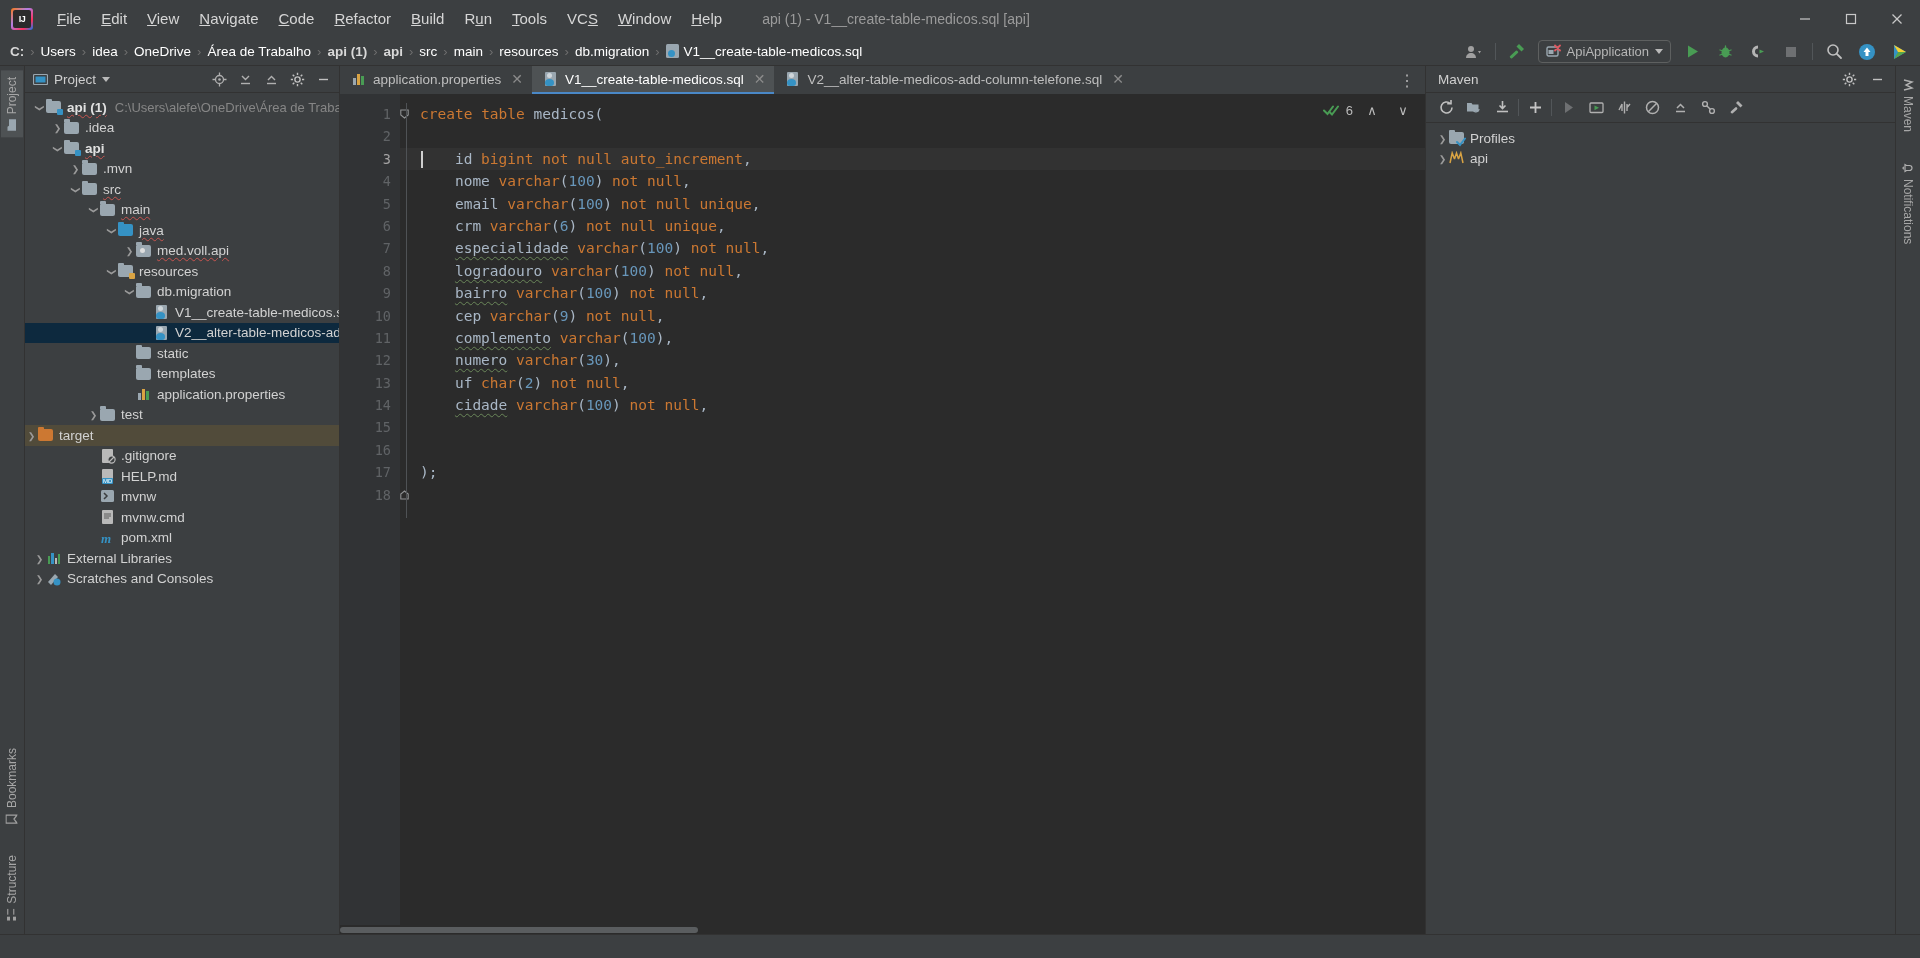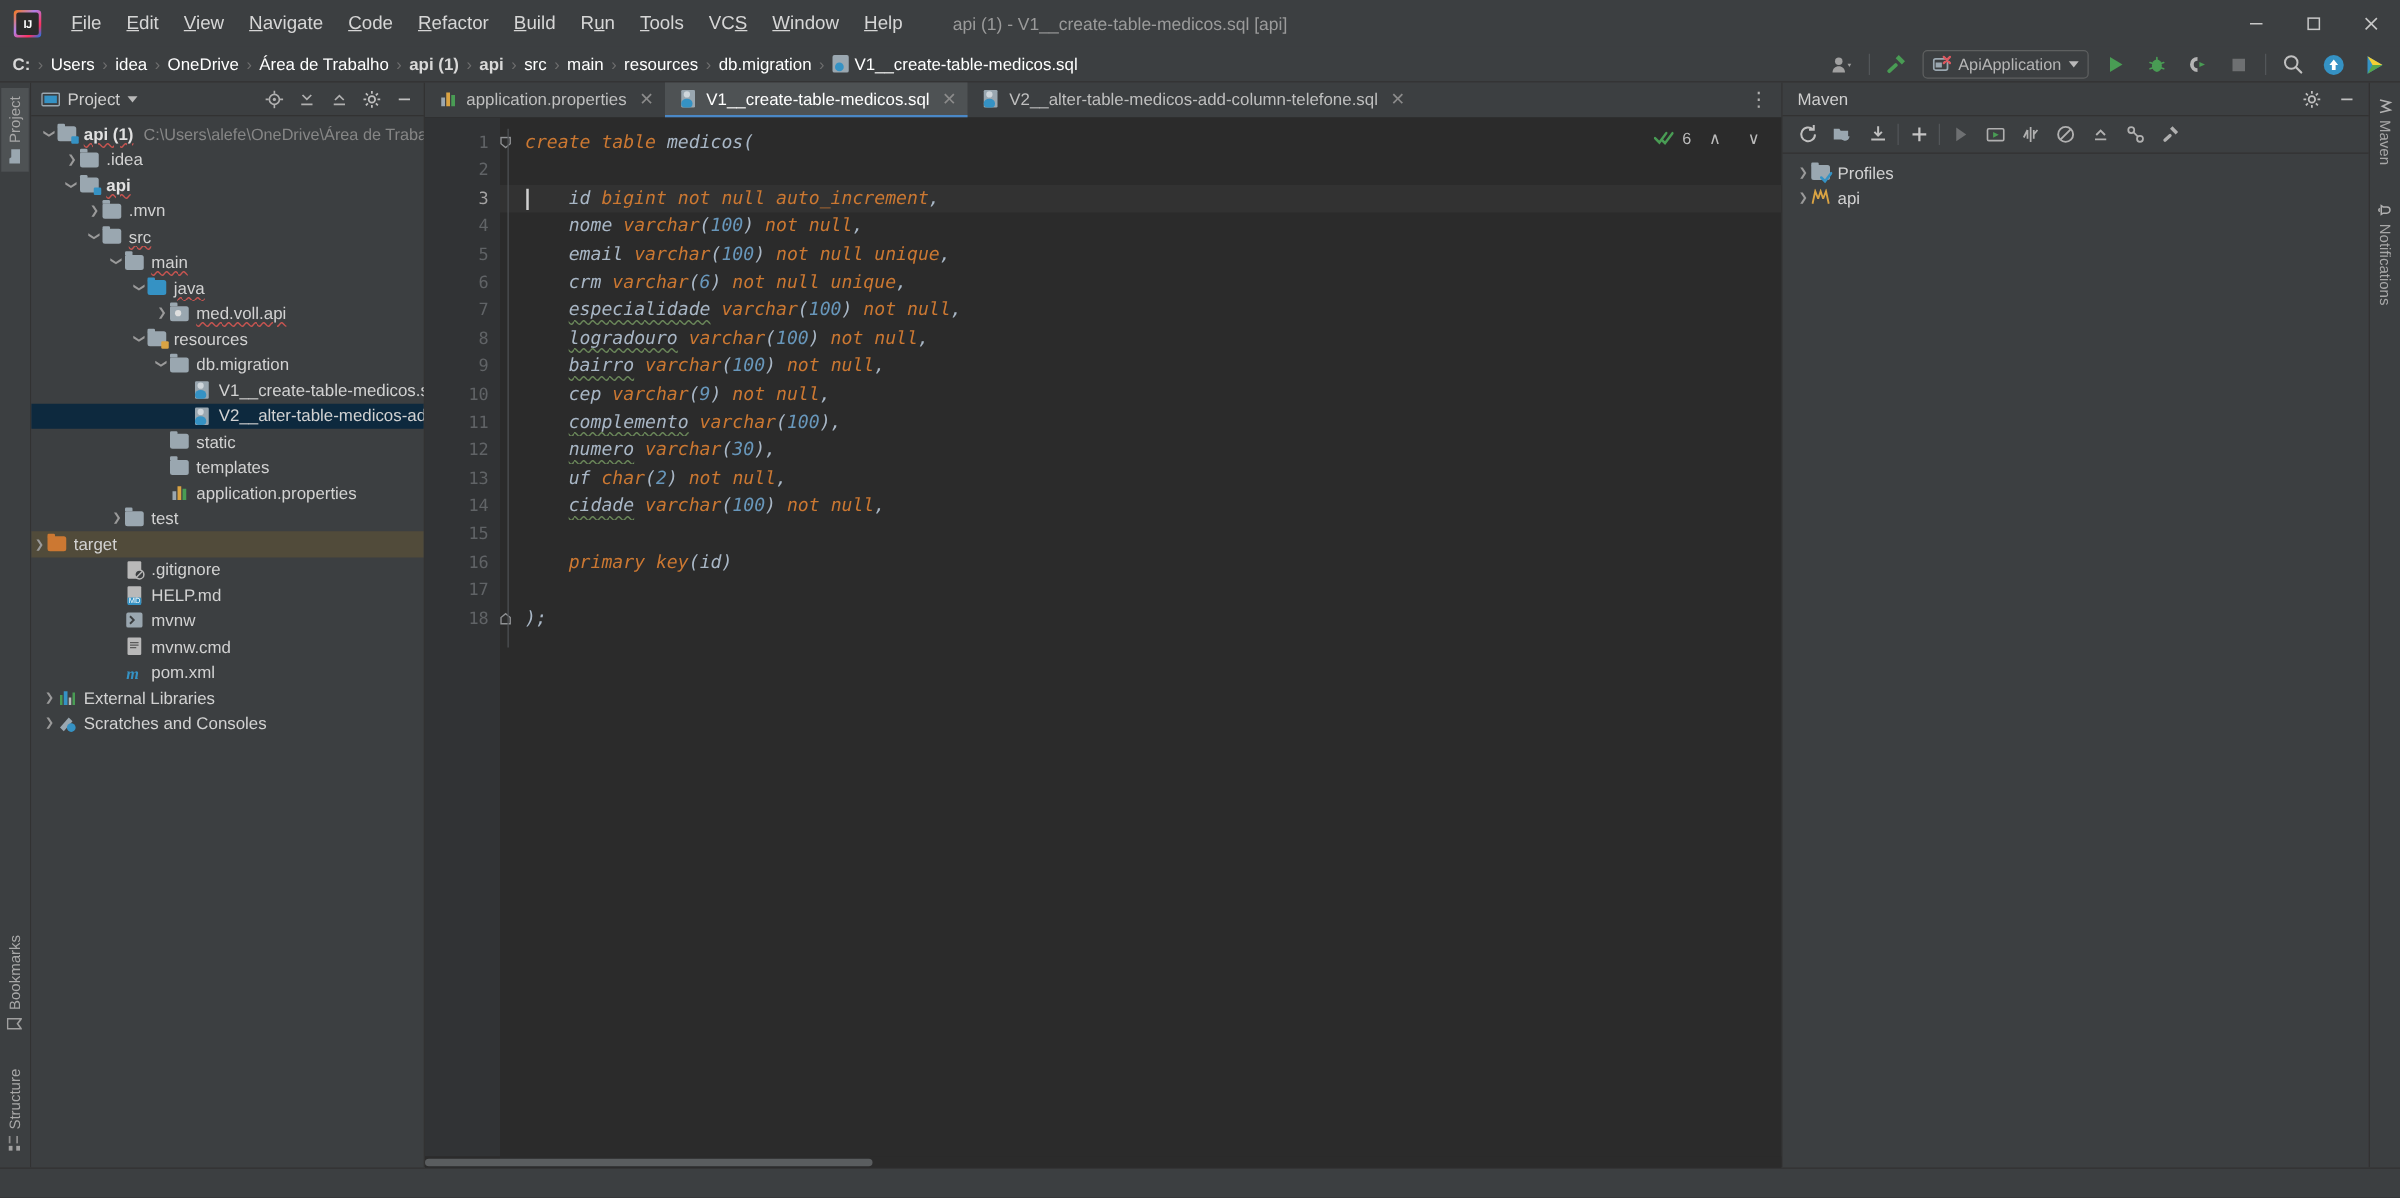--- a/index.html
+++ b/index.html
@@ -155,21 +155,21 @@
   .editor-body { flex: 1 1 auto; display: flex; min-height: 0; position: relative; background: #2b2b2b; }
   .gutter {
     width: 60px; flex: 0 0 60px; background: #313335; text-align: right; padding-top: 9px;
     font-family: "DejaVu Sans Mono", monospace; font-size: 13.5px; color: #606366; user-select:none;
   }
   .gutter .ln { height: 22.4px; line-height: 22.4px; padding-right: 9px; position: relative; }
   .gutter .ln.cur { color: #a4a3a3; }
   .fold-marker {
     position: absolute; right: -9px; top: 6px; width: 9px; height: 10px;
   }
-  .codecol { flex: 1 1 auto; position: relative; padding-top: 9px; overflow: hidden; font-style: italic; }
+  .codecol { flex: 1 1 auto; position: relative; padding-top: 9px; overflow: hidden; }
   .codeline {
     height: 22.4px; line-height: 22.4px; font-family: "DejaVu Sans Mono", monospace; font-size: 14.5px;
     white-space: pre; padding-left: 20px; color: #a9b7c6;
   }
   .codeline.cur { background: #323232; }
   .kw { color: #cc7832; }
   .num { color: #6897bb; }
   .id { color: #a9b7c6; }
   .typo { color: #a9b7c6; text-decoration: underline; text-decoration-color: #6a8759; text-decoration-style: wavy; text-decoration-thickness:1px; text-underline-offset:3px; }
   .caret {
@@ -728,21 +728,20 @@
             <div class="codeline"><span class="id">    crm </span><span class="kw">varchar</span><span class="id">(</span><span class="num">6</span><span class="id">) </span><span class="kw">not</span><span class="id"> </span><span class="kw">null</span><span class="id"> </span><span class="kw">unique</span><span class="id">,</span></div>
             <div class="codeline"><span class="id">    </span><span class="typo">especialidade</span><span class="id"> </span><span class="kw">varchar</span><span class="id">(</span><span class="num">100</span><span class="id">) </span><span class="kw">not</span><span class="id"> </span><span class="kw">null</span><span class="id">,</span></div>
             <div class="codeline"><span class="id">    </span><span class="typo">logradouro</span><span class="id"> </span><span class="kw">varchar</span><span class="id">(</span><span class="num">100</span><span class="id">) </span><span class="kw">not</span><span class="id"> </span><span class="kw">null</span><span class="id">,</span></div>
             <div class="codeline"><span class="id">    </span><span class="typo">bairro</span><span class="id"> </span><span class="kw">varchar</span><span class="id">(</span><span class="num">100</span><span class="id">) </span><span class="kw">not</span><span class="id"> </span><span class="kw">null</span><span class="id">,</span></div>
             <div class="codeline"><span class="id">    cep </span><span class="kw">varchar</span><span class="id">(</span><span class="num">9</span><span class="id">) </span><span class="kw">not</span><span class="id"> </span><span class="kw">null</span><span class="id">,</span></div>
             <div class="codeline"><span class="id">    </span><span class="typo">complemento</span><span class="id"> </span><span class="kw">varchar</span><span class="id">(</span><span class="num">100</span><span class="id">),</span></div>
             <div class="codeline"><span class="id">    </span><span class="typo">numero</span><span class="id"> </span><span class="kw">varchar</span><span class="id">(</span><span class="num">30</span><span class="id">),</span></div>
             <div class="codeline"><span class="id">    uf </span><span class="kw">char</span><span class="id">(</span><span class="num">2</span><span class="id">) </span><span class="kw">not</span><span class="id"> </span><span class="kw">null</span><span class="id">,</span></div>
             <div class="codeline"><span class="id">    </span><span class="typo">cidade</span><span class="id"> </span><span class="kw">varchar</span><span class="id">(</span><span class="num">100</span><span class="id">) </span><span class="kw">not</span><span class="id"> </span><span class="kw">null</span><span class="id">,</span></div>
             <div class="codeline">&nbsp;</div>
-            <div class="codeline"><span class="id">    </span><span class="kw">primary</span><span class="id"> </span><span class="kw">key</span><span class="id">(</span><span class="id">id</span><span class="id">)</span></div>
             <div class="codeline">&nbsp;</div>
             <div class="codeline"><span class="id">);</span></div>
             <div class="caret" style="top: 56.8px; left: 21px; height: 17px;"></div>
           </div>
         <div class="insp-widget">
           <span>
             <svg width="16" height="14" viewBox="0 0 16 14">
                 <path d="M1 7.5 L4.5 11 L10 3.5" stroke="#499c54" stroke-width="2" fill="none" stroke-linecap="round"></path>
                 <path d="M6.5 9 L9 11.5 L15 3.5" stroke="#499c54" stroke-width="2" fill="none" stroke-linecap="round"></path>
               </svg>

